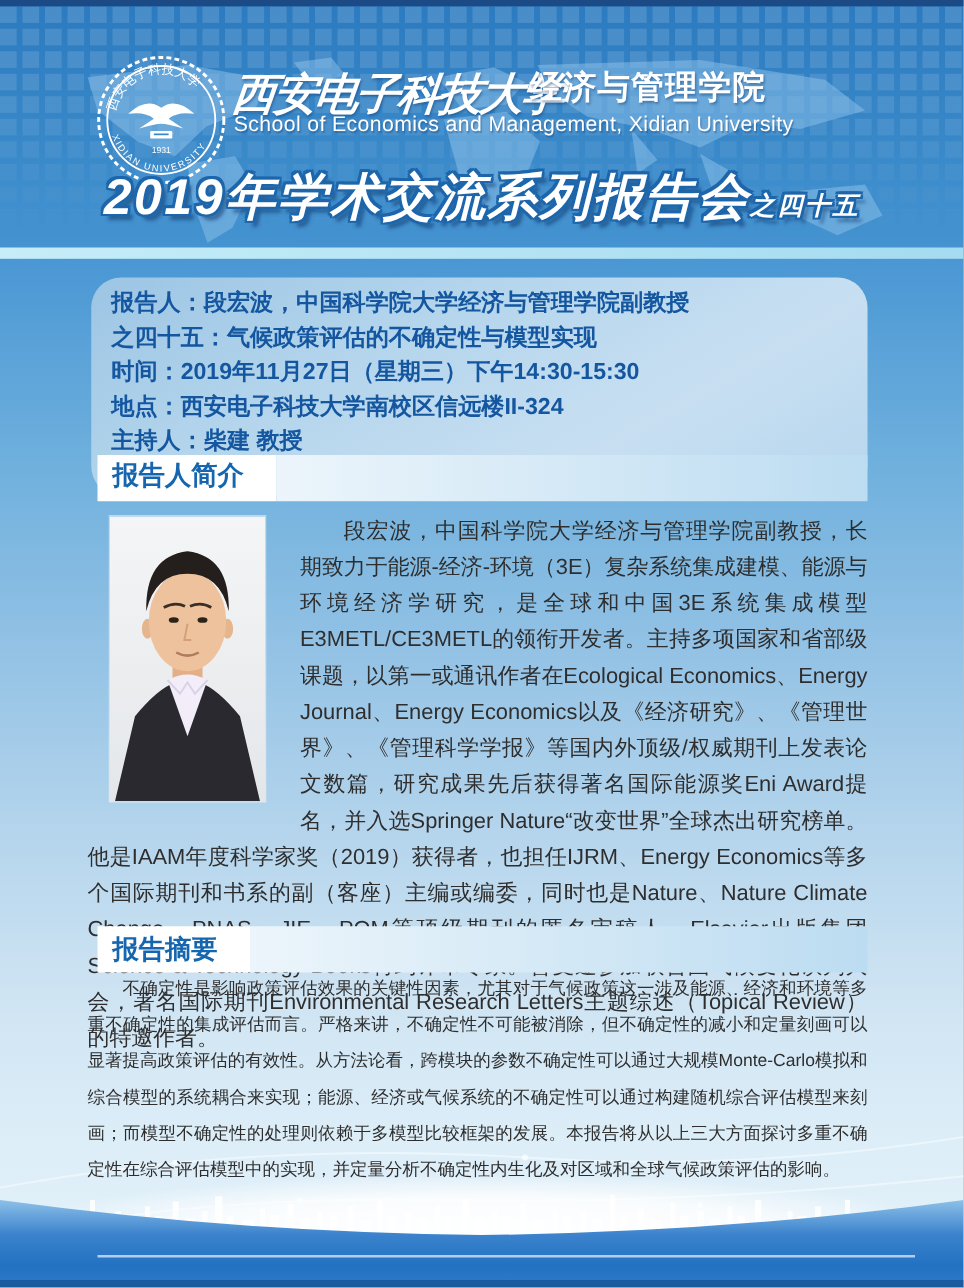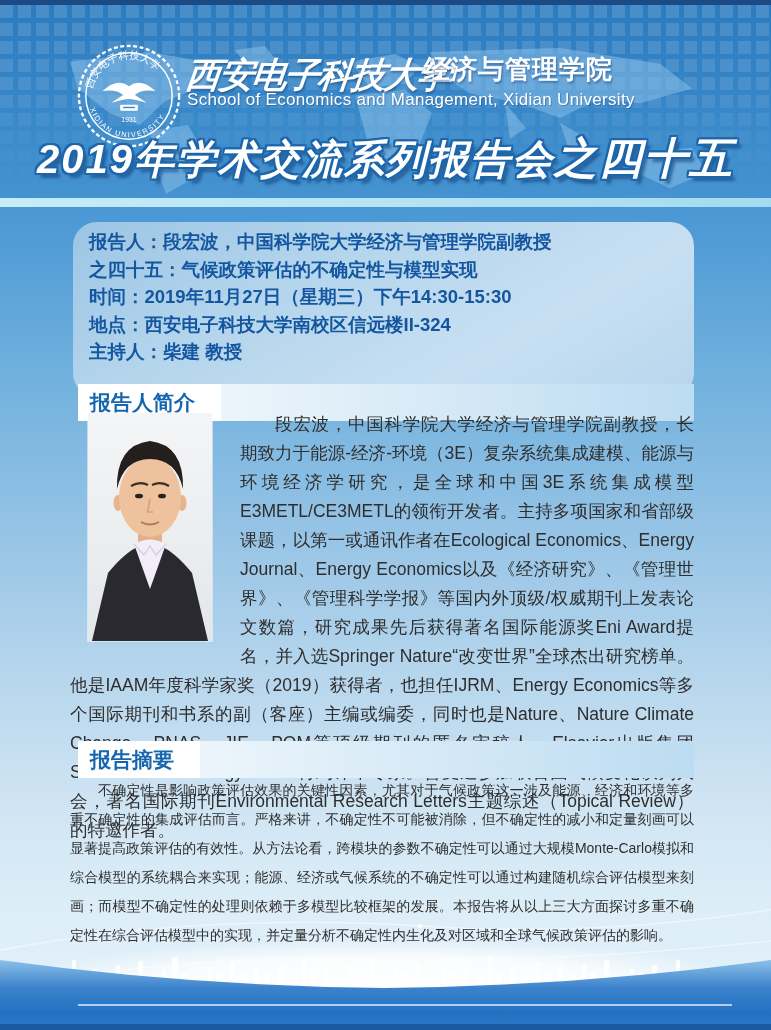--- a/index.html
+++ b/index.html
@@ -41,38 +41,38 @@
     text-shadow:1px 1px 1px rgba(20,60,110,.4);
   }
   .series-title{
     position:absolute;left:0;right:0;top:130px;text-align:center;
     font-size:40px;font-weight:bold;font-style:italic;color:#fff;letter-spacing:2px;white-space:nowrap;
     text-shadow:
       -2px -2px 0 #1d66ab, 2px -2px 0 #1d66ab, -2px 2px 0 #1d66ab, 2px 2px 0 #1d66ab,
       0 -2px 0 #1d66ab, 0 2px 0 #1d66ab, -2px 0 0 #1d66ab, 2px 0 0 #1d66ab,
       4px 5px 3px rgba(14,55,105,.55);
   }
-  .series-title .suffix{font-size:43px;}
+  .series-title .suffix{font-size:20px;}
   .separator{position:absolute;left:0;right:0;top:198px;height:9px;
     background:linear-gradient(90deg,#c6edf8,#a5dbf0);}
   
   .body-bg{
     position:absolute;top:207px;left:0;right:0;bottom:0;
     background:linear-gradient(180deg,#4a97d4 0%,#6fb0dd 20%,#93c2e5 38%,#b3d4ec 55%,#cfe4f3 72%,#ddeef8 86%,#e4f1fa 100%);
   }
   .info-box{
     position:absolute;left:73px;top:222px;width:621px;height:175px;z-index:3;
     border-radius:24px;box-sizing:border-box;padding:6px 20px 0 16px;
     background:linear-gradient(150deg,#9cc5e4 0%,#b4d5ec 35%,#c8dff2 70%,#b6d6ed 100%);
   }
   .info-line{
     font-size:18.5px;font-weight:bold;color:#1457a0;line-height:27.6px;white-space:nowrap;
   }
   .section-bar{position:absolute;left:78px;width:616px;height:37px;display:flex;z-index:3;}
-  .section-bar.bio{top:384px;}
+  .section-bar.bio{top:364px;font-family:Liberation Mono, monospace;}
   .section-bar.abs{top:741px;text-align:right;}
   .section-label{
     background:#fff;color:#1566ae;font-size:21px;font-weight:bold;
     line-height:37px;padding:0 26px 0 12px;white-space:nowrap;
   }
   .section-tail{flex:1;background:linear-gradient(90deg,#ecf5fb,#bcdcf1);}
   .bio-text{
     position:absolute;left:70px;top:410px;width:624px;z-index:3;
     font-size:17.5px;line-height:29px;color:#2e2e2e;text-align:justify;text-indent:2em;
   }

